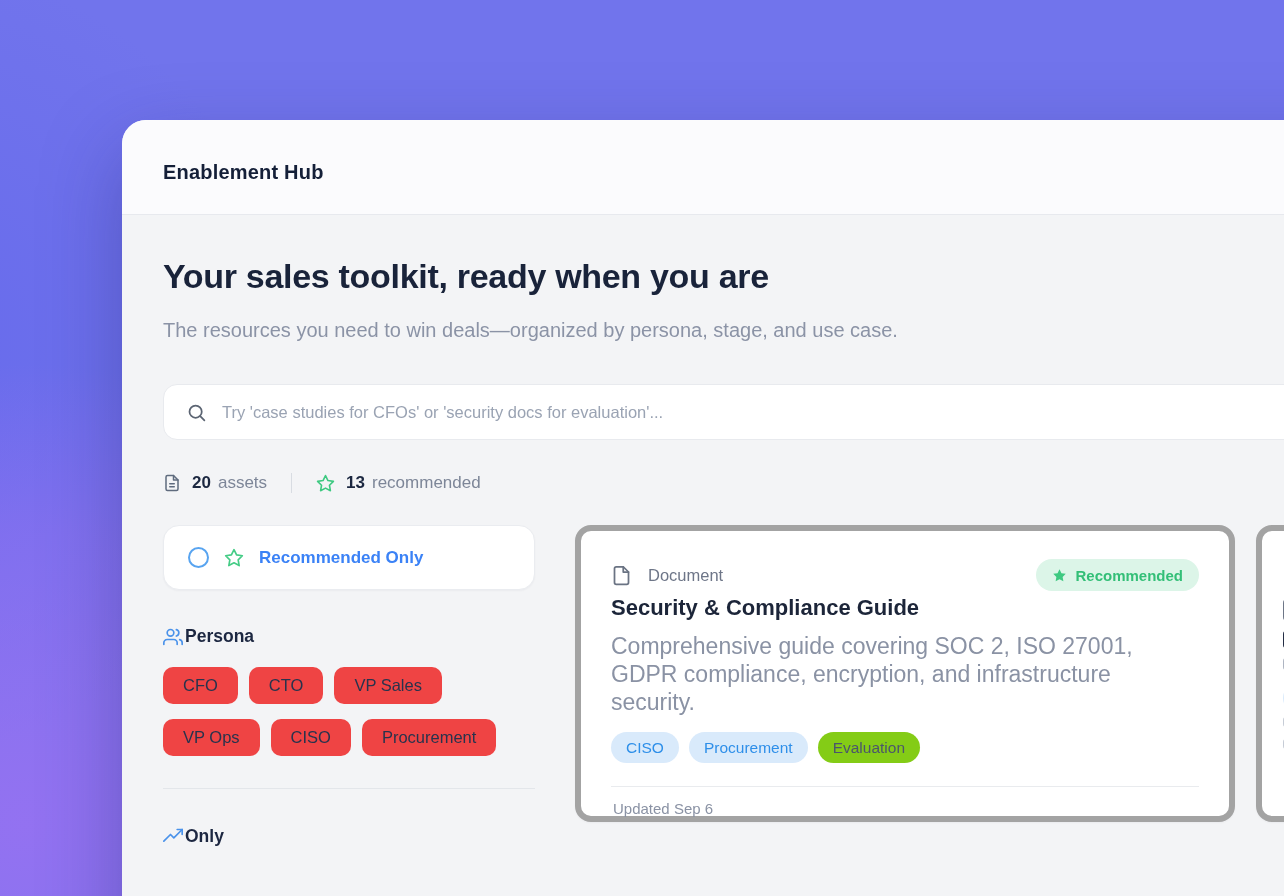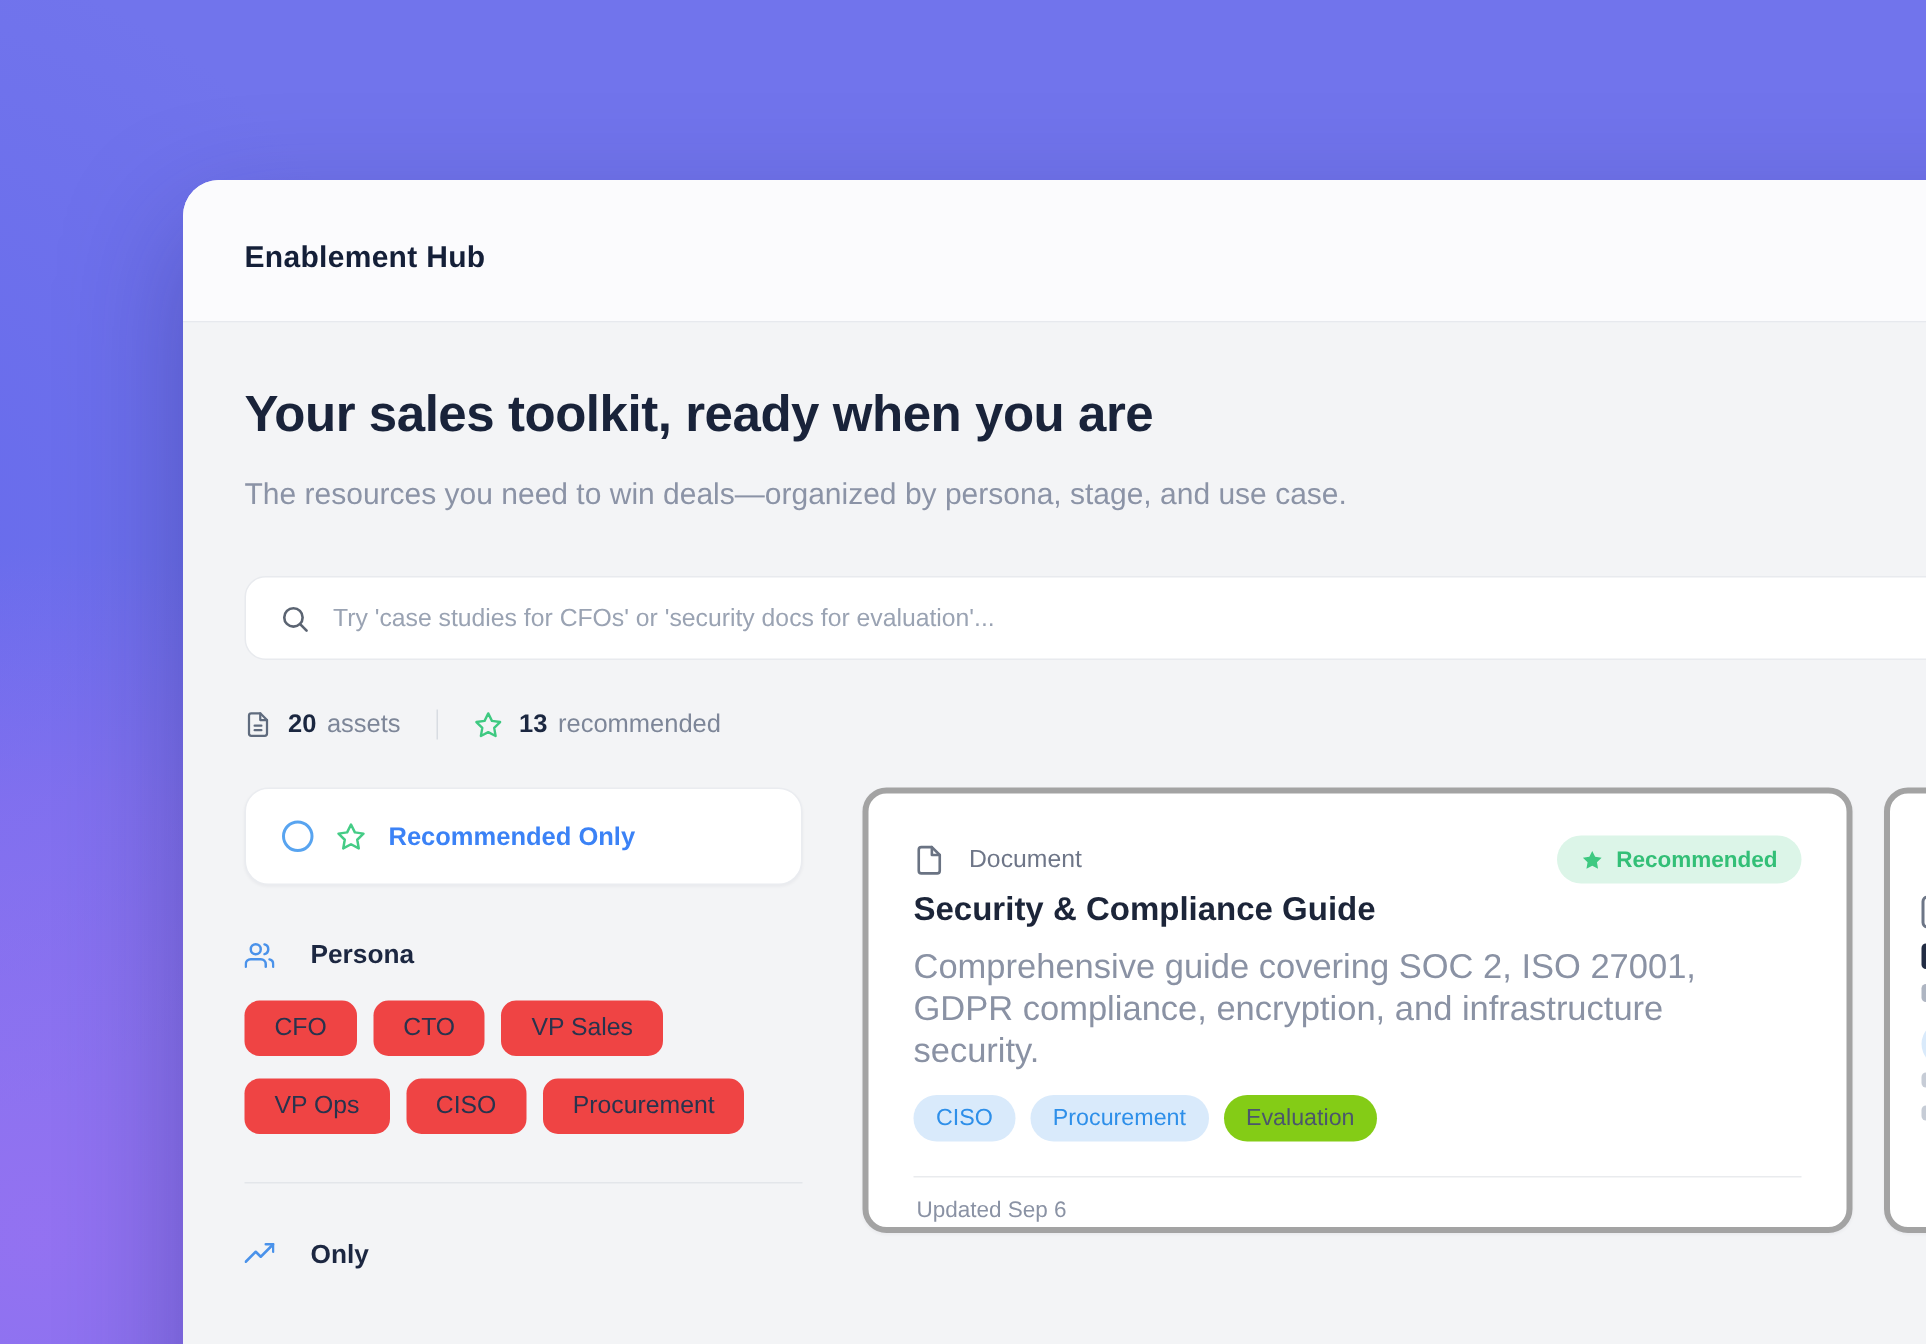--- a/index.html
+++ b/index.html
@@ -50,35 +50,35 @@
   
   .sidebar{ width:372px; flex-shrink:0; }
   .rec-only{
     height:65px; background:#fff; border:1px solid #eaecf0; border-radius:16px;
     display:flex; align-items:center; padding:0 24px; gap:15px;
     box-shadow:0 1px 2px rgba(20,30,60,.04); cursor:pointer;
   }
   .radio-circle{ width:21px; height:21px; border:2px solid #58a4f0; border-radius:50%; flex-shrink:0; }
   .rec-only-label{ font-size:17px; font-weight:600; color:#3b82f6; }
 
-  .filter-head{ margin:36px 0 20px; display:flex; align-items:center; gap:24px;
+  .filter-head{ margin:36px 0 20px; display:flex; align-items:center; gap:2px;
     font-size:17.5px; font-weight:700; color:#1c2741; }
   .chips{ display:flex; flex-wrap:wrap; gap:15px 11px; }
   .chip{
     height:37px; padding:0 20px; background:#ef4444; border-radius:10px;
     display:inline-flex; align-items:center; font-size:16.5px; font-weight:500;
     color:#28334d; cursor:pointer;
   }
   .side-rule{ border:none; border-top:1px solid #e3e6ea; margin:32px 0 0; }
 
   
   .cards{ display:flex; gap:21px; }
   .card{
     width:660px; height:297px; flex-shrink:0; background:#fff;
-    border:4px solid #a3a3a3; border-radius:16px; padding:28px 30px 0;
+    border:6px solid #a3a3a3; border-radius:16px; padding:28px 30px 0;
     box-shadow:0 1px 2px rgba(20,30,60,.04); cursor:pointer;
   }
   .card-top{ display:flex; align-items:center; }
   .type-label{ font-size:16.5px; color:#6e7688; margin-left:16px; }
   .badge{
     margin-left:auto; height:32px; padding:0 16px; border-radius:16px;
     background:#dcf5e8; color:#33bf77; font-size:15px; font-weight:600;
     display:flex; align-items:center; gap:8px;
   }
   .card-title{ margin-top:4px; font-size:22px; font-weight:700; color:#1c2539; }

